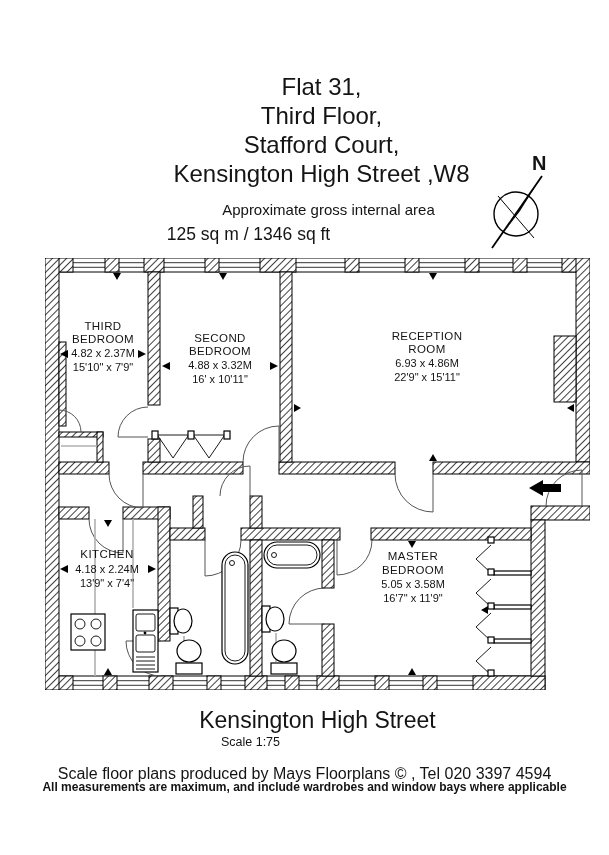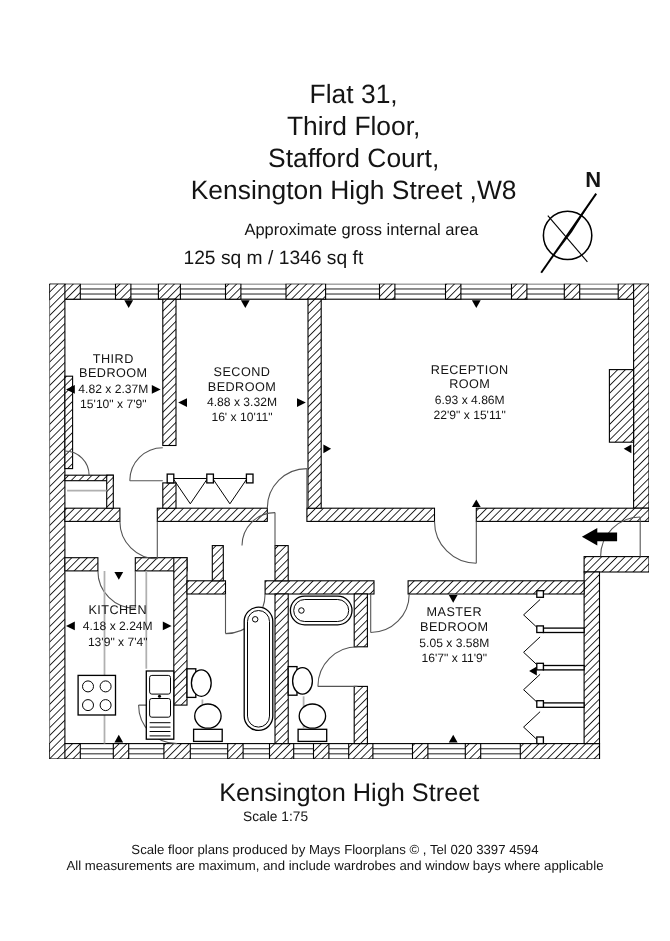--- a/index.html
+++ b/index.html
@@ -4,22 +4,22 @@
 <style>
   html,body{margin:0;padding:0;background:#fff;}
   #page{position:relative;width:609px;height:855px;background:#fff;overflow:hidden;
         font-family:"Liberation Sans",sans-serif;color:#111;}
   .title-block{position:absolute;top:72px;left:0;width:609px;text-align:center;}
   .title-line{font-size:24px;line-height:29px;color:#141414;padding-left:34px;}
   .area-label{position:absolute;top:201px;left:0;width:609px;text-align:center;font-size:15px;color:#141414;padding-left:24px;}
   .area-value{position:absolute;top:224px;left:0;width:497px;text-align:center;font-size:17.5px;color:#141414;}
   .street-label{position:absolute;top:695px;left:45px;width:545px;text-align:center;font-size:23px;color:#141414;margin-top:12px;}
   .scale-label{position:absolute;top:735px;left:0;width:501px;text-align:center;font-size:12.5px;color:#141414;}
-  .footer-credit{position:absolute;top:765px;left:0;width:609px;text-align:center;font-size:12px;color:#141414;}
-  .footer-disclaimer{position:absolute;top:780px;left:0;width:609px;text-align:center;font-size:12px;color:#141414;}
+  .footer-credit{position:absolute;top:765px;left:0;width:609px;text-align:center;font-size:16px;color:#141414;}
+  .footer-disclaimer{position:absolute;top:780px;left:0;width:609px;text-align:center;font-size:12px;color:#141414;font-weight:bold;}
   #plan-svg{position:absolute;left:45px;top:258px;}
   #compass-svg{position:absolute;left:484px;top:150px;}
   svg text{font-family:"Liberation Sans",sans-serif;fill:#141414;}
   .wall{fill:url(#hatch);stroke:#000;stroke-width:1;}
   .winbase{fill:#fff;stroke:#000;stroke-width:1;}
   .glaze{stroke:#000;stroke-width:0.8;}
   .door{stroke:#555;stroke-width:1;fill:none;}
   .fixture{fill:#fff;stroke:#000;stroke-width:1.2;}
   .fixline{stroke:#000;stroke-width:0.9;fill:none;}
   .grayline{stroke:#b0b0b0;stroke-width:1.6;}

